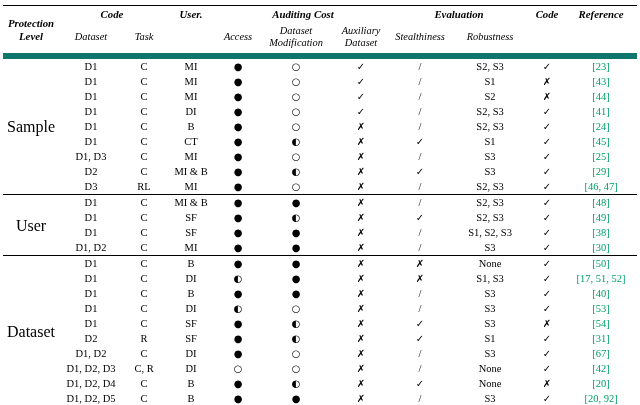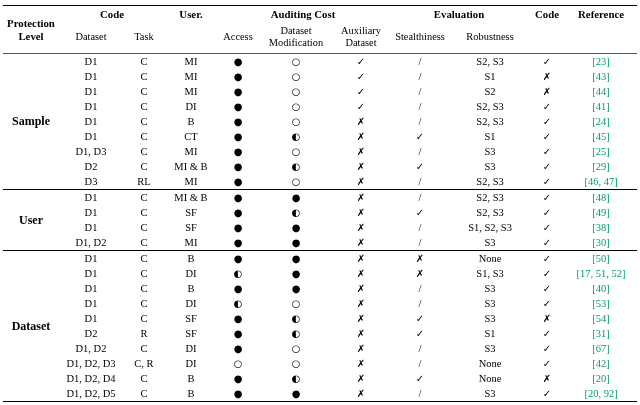--- a/index.html
+++ b/index.html
@@ -2,28 +2,28 @@
 <html style="--ref-color: #00A064;"><head>
 <meta charset="utf-8">
 <style>
   html,body{margin:0;padding:0;background:#ffffff;width:640px;height:405px;overflow:hidden;}
   body{padding-top:5px;box-sizing:border-box;}
   table{
     width:634px;margin:0 3px;border-collapse:collapse;table-layout:fixed;
     font-family:"Liberation Serif",serif;font-size:10.5px;color:#000;
     border-top:1.5px solid #000;border-bottom:1.5px solid #000;
   }
-  thead{border-bottom:1px solid #0f766e;}
+  thead{border-bottom:6px solid #0f766e;font-style:italic;}
   th{font-weight:bold;font-size:10.8px;padding:1px 1px;text-align:center;vertical-align:middle;line-height:1.15;}
   thead tr:first-child th{height:15px;}
   th.sub{font-weight:normal;font-size:10.4px;padding-bottom:3px;height:26px;}
   th.vtop{vertical-align:top;padding-top:2px;}
   td{text-align:center;padding:0 1px;height:15px;line-height:15px;white-space:nowrap;overflow:hidden;}
   tr.group-start{border-top:1px solid #000;}
-  .group-label{font-weight:bold;font-size:12px;}
+  .group-label{font-weight:normal;font-size:16px;}
   .sym{font-family:"DejaVu Sans",sans-serif;}
   .sym-filled,.sym-empty,.sym-half{font-size:10px;}
   .sym-check,.sym-cross{font-size:10px;}
   .sym-slash{font-family:"Liberation Serif",serif;font-size:10.5px;}
   .ref{color:var(--ref-color,#00A064);cursor:pointer;}
 </style>
 </head>
 <body>
 
 <table>

